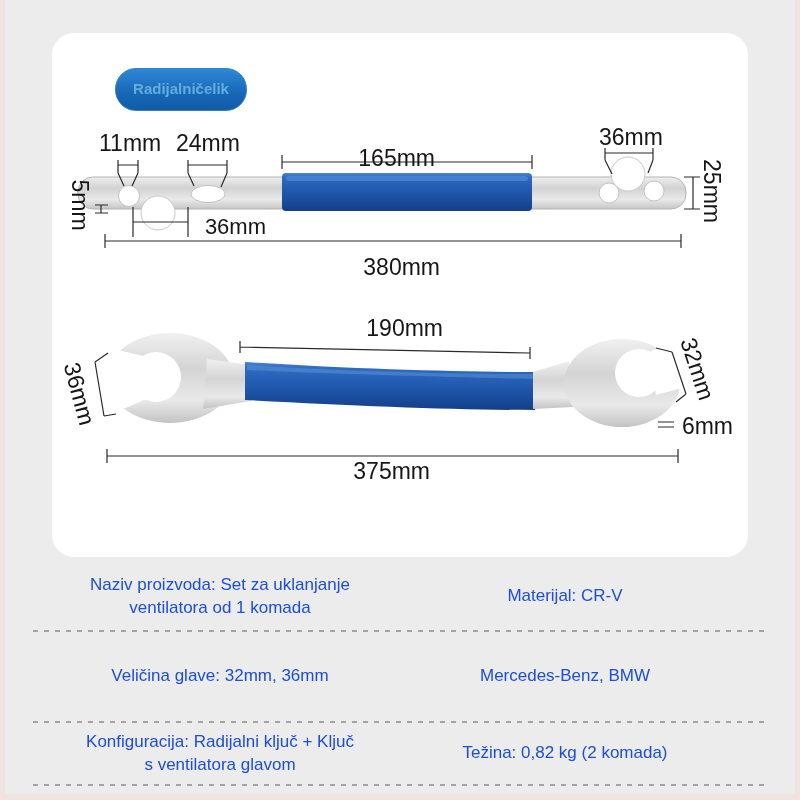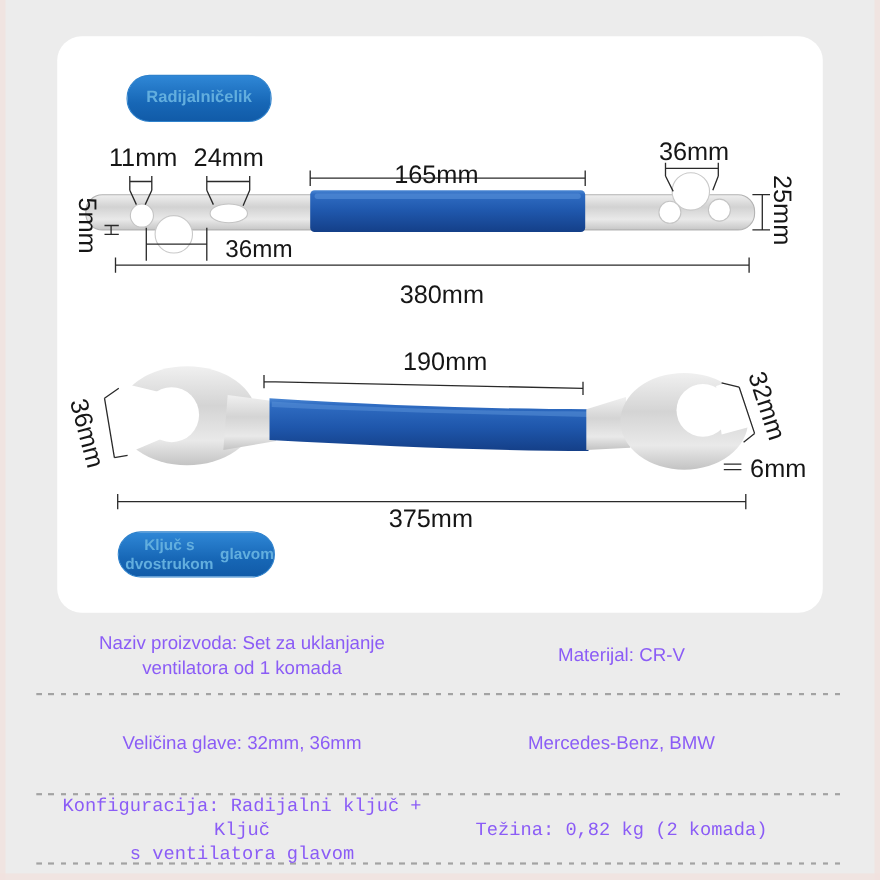--- a/index.html
+++ b/index.html
@@ -16,41 +16,37 @@
   .pill .ln{line-height:1.22;}
   .pill1{left:115px;top:68px;width:130px;height:41px;font-size:15px;}
   .pill2{left:107px;top:483px;width:141px;height:40px;font-size:14px;}
   svg{position:absolute;display:block;}
   .dim{position:absolute;color:#161616;font-size:23px;letter-spacing:0px;text-align:right;white-space:nowrap;}
   .rot{position:absolute;width:0;height:0;}
   .rot>span{position:absolute;left:0;top:0;display:block;white-space:nowrap;color:#161616;font-size:23px;}
   .r90>span{transform:translate(-50%,-50%) rotate(90deg);}
   .r75>span{transform:translate(-50%,-50%) rotate(75deg);}
   .r72>span{transform:translate(-50%,-50%) rotate(72deg);}
-  .specs{position:absolute;left:0;top:563px;width:800px;color:#8b5cf6;font-size:17px;}
+  .specs{position:absolute;left:0;top:563px;width:800px;color:#1d4ed8;font-size:17px;}
   .spec-row{display:grid;grid-template-columns:380px 310px;padding:0 30px;}
   .cell{display:flex;flex-direction:column;justify-content:center;align-items:center;text-align:center;line-height:1.3;}
   .sep{height:2px;margin:0 33px;
        background-image:repeating-linear-gradient(90deg,#a3a3a3 0 5px,transparent 5px 11px);
        background-position:0 50%;background-size:100% 2px;background-repeat:no-repeat;}
 </style>
 </head>
 <body>
 
 <div class="page">
 
   <div class="card"></div>
 
   <div class="pill pill1">
     <span class="ln">Radijalni</span>
     <span class="ln">čelik</span>
-  </div>
-  <div class="pill pill2">
-    <span class="ln">Ključ s dvostrukom</span>
-    <span class="ln">glavom</span>
   </div>
 
   <svg style="left:60px;top:120px;" width="660" height="170" viewBox="0 0 660 170">
     <defs>
       <linearGradient id="met1" x1="0" y1="0" x2="0" y2="1">
         <stop offset="0" stop-color="#efefef"></stop>
           <stop offset="0.35" stop-color="#d2d2d2"></stop>
         <stop offset="0.7" stop-color="#e9e9e9"></stop>
           <stop offset="1" stop-color="#c6c6c6"></stop>
       </linearGradient>
@@ -174,21 +170,21 @@
     <div class="sep"></div>
     <div class="spec-row" style="height:89px;">
       <div class="cell">
         <div>Veličina glave: 32mm, 36mm</div>
       </div>
       <div class="cell">
         <div>Mercedes-Benz, BMW</div>
       </div>
     </div>
     <div class="sep"></div>
-    <div class="spec-row" style="height:61px;font-family:Liberation Mono, monospace;">
+    <div class="spec-row" style="height:61px;">
       <div class="cell">
         <div>Konfiguracija: Radijalni ključ + Ključ</div>
         <div>s ventilatora glavom</div>
       </div>
       <div class="cell">
         <div>Težina: 0,82 kg (2 komada)</div>
       </div>
     </div>
     <div class="sep"></div>
   </div>

